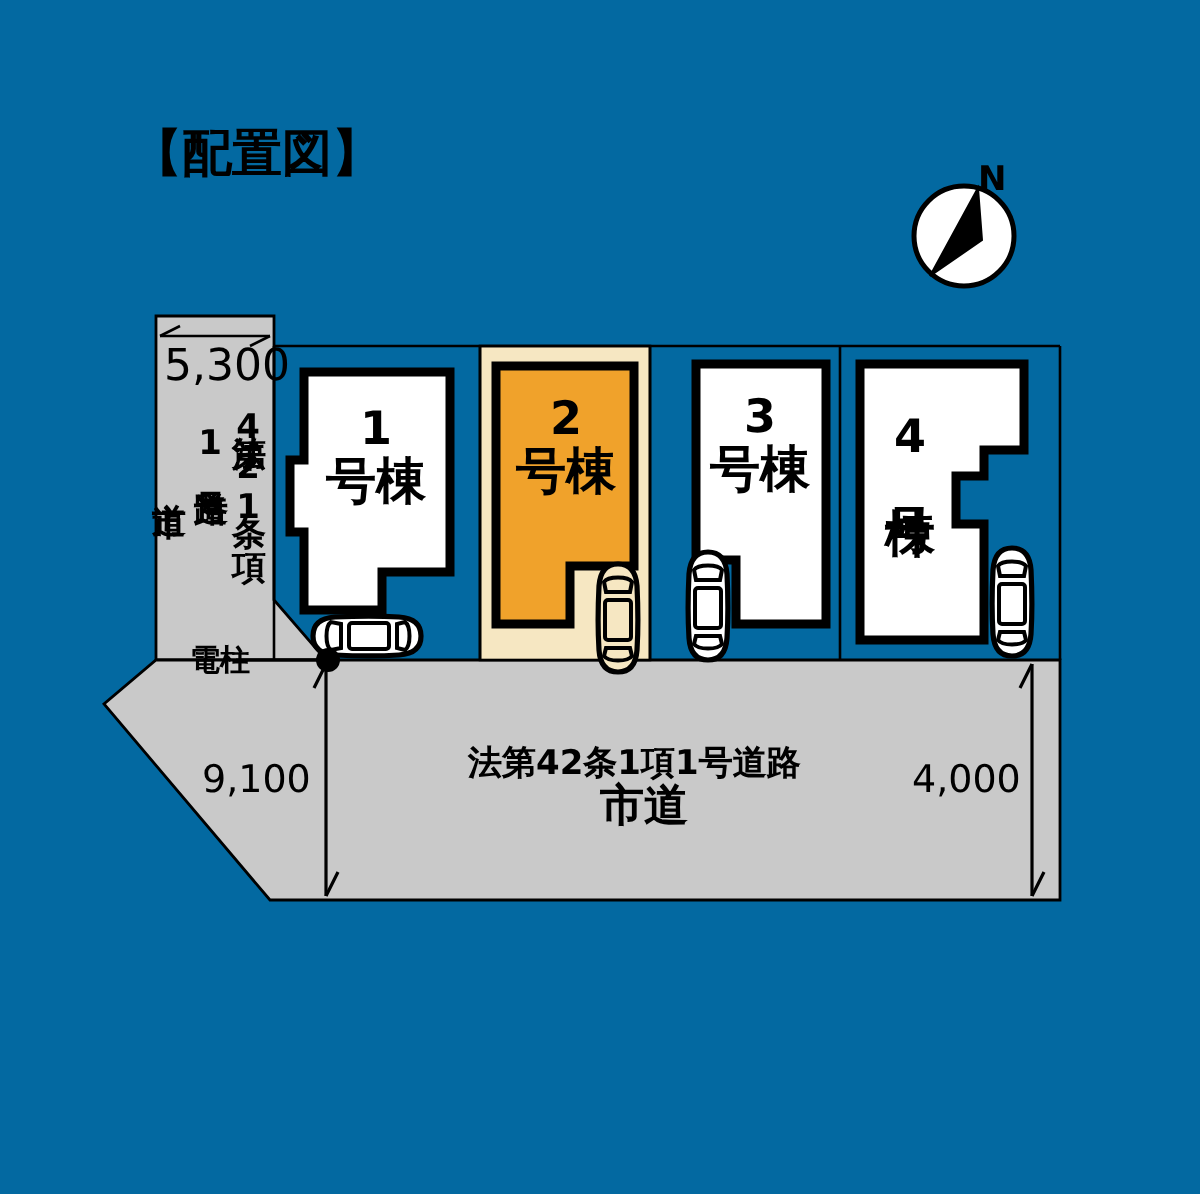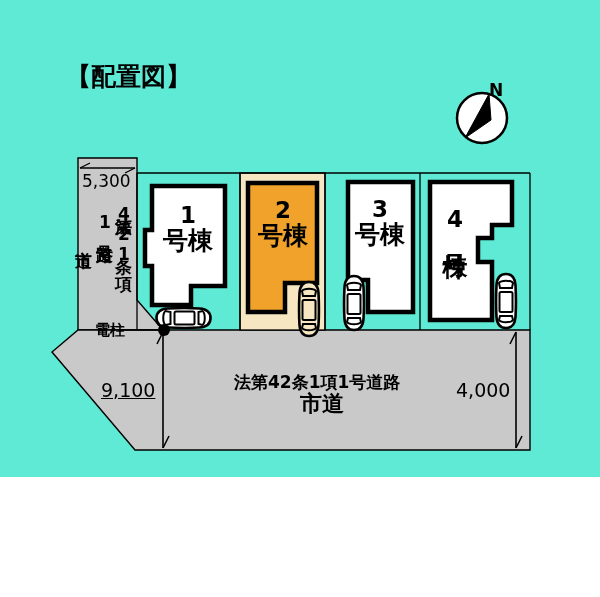--- a/index.html
+++ b/index.html
@@ -11,22 +11,22 @@
   body {
     width: 600px;
     height: 597px;
     font-family: "Liberation Sans", "DejaVu Sans", sans-serif;
     color: #000000;
     overflow: hidden;
   }
   #plan-root {
     position: relative;
     width: 600px;
-    height: 477px;
-    background: #5eead4;
+    height: 597px;
+    background: #0369a1;
   }
   
   #plan-title {
     position: absolute;
     left: 66px;
     top: 64px;
     font-size: 25px;
     font-weight: bold;
     letter-spacing: 0px;
     line-height: 1;
@@ -204,21 +204,21 @@
     </g>
 
     <g stroke="#000000" stroke-width="1.6" fill="none">
       <line x1="516" y1="332" x2="516" y2="448"></line>
       <path d="M 516,332 L 510,344"></path>
       <path d="M 516,448 L 522,436"></path>
     </g>
 
   </svg>
 
-  <div class="num-text" style="left:82px; top:173px; font-size:17px;">5,300</div>
+  <div class="num-text" style="left:82px; top:173px; font-size:22px;">5,300</div>
 
   <div class="vcol" style="left:115px; top:204px; font-size:17px; height:118px;">法第42条1項</div>
   <div class="vcol" style="left:96px; top:212px; font-size:17px; height:95px;">1号道路</div>
   <div class="vcol" style="left:75px; top:238px; font-size:17px; height:48px;">市道</div>
 
   <div class="jp-text" style="left:95px; top:323px; font-size:15px;">電柱</div>
 
   <div class="bldg-label" style="left:153px; top:204px; width:70px;">
     <span class="bldg-num">1</span>
     <span class="bldg-suffix">号棟</span>
@@ -232,20 +232,20 @@
   <div class="bldg-label" style="left:348px; top:198px; width:64px;">
     <span class="bldg-num">3</span>
     <span class="bldg-suffix">号棟</span>
   </div>
 
   <div class="bldg-label" style="left:432px; top:208px; width:46px; line-height:1.0;">
     <span class="bldg-num">4</span>
     <span class="bldg-suffix" style="writing-mode:vertical-rl; text-orientation:upright; margin:2px auto 0 auto;">号棟</span>
   </div>
 
-  <div class="num-text" style="left:101px; top:381px; font-size:19px;text-decoration:underline;">9,100</div>
+  <div class="num-text" style="left:101px; top:381px; font-size:19px;">9,100</div>
 
   <div class="num-text" style="left:456px; top:381px; font-size:19px;">4,000</div>
 
   <div class="jp-text" style="left:234px; top:374px; font-size:17px;">法第42条1項1号道路</div>
   <div class="jp-text" style="left:300px; top:393px; font-size:22px;">市道</div>
 
 </div>
 
 </body></html>

